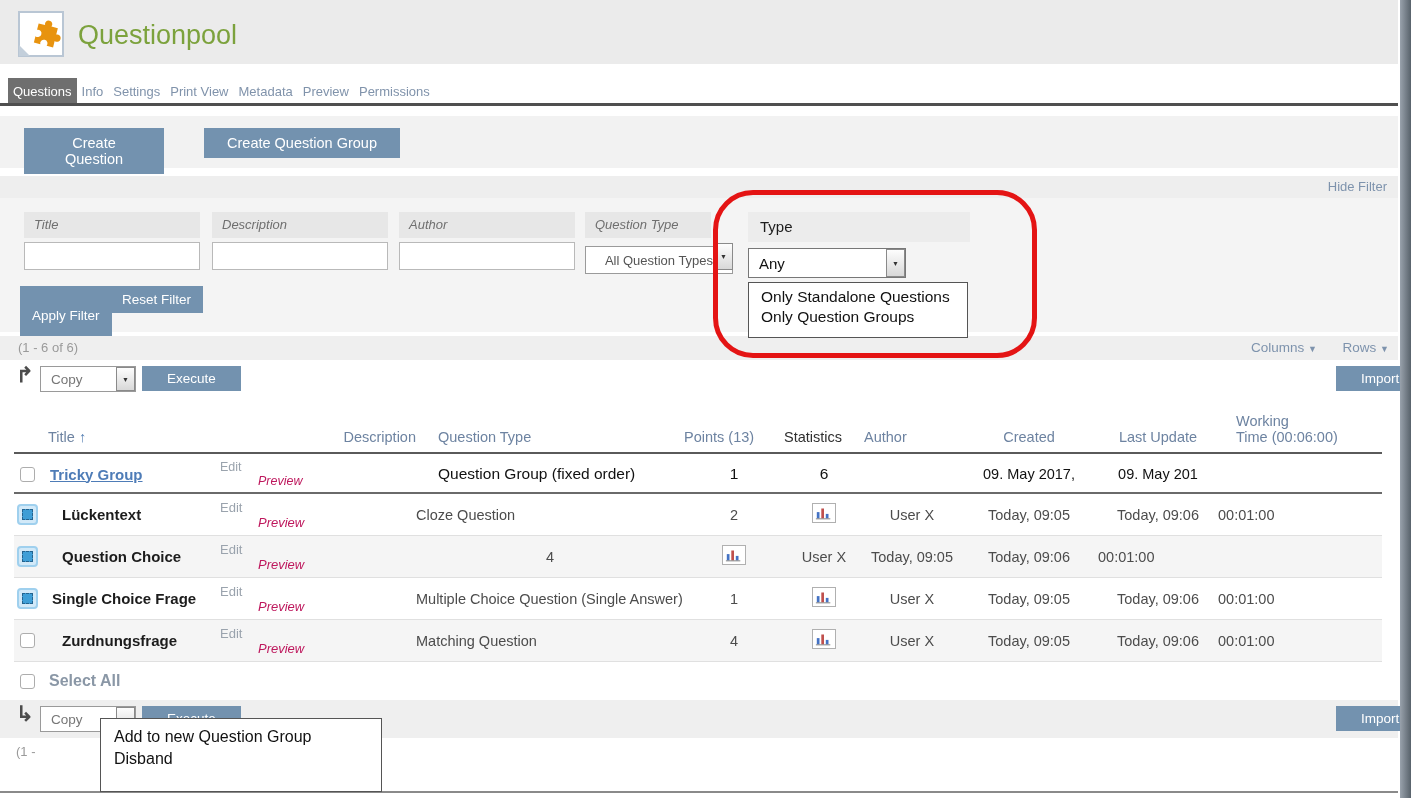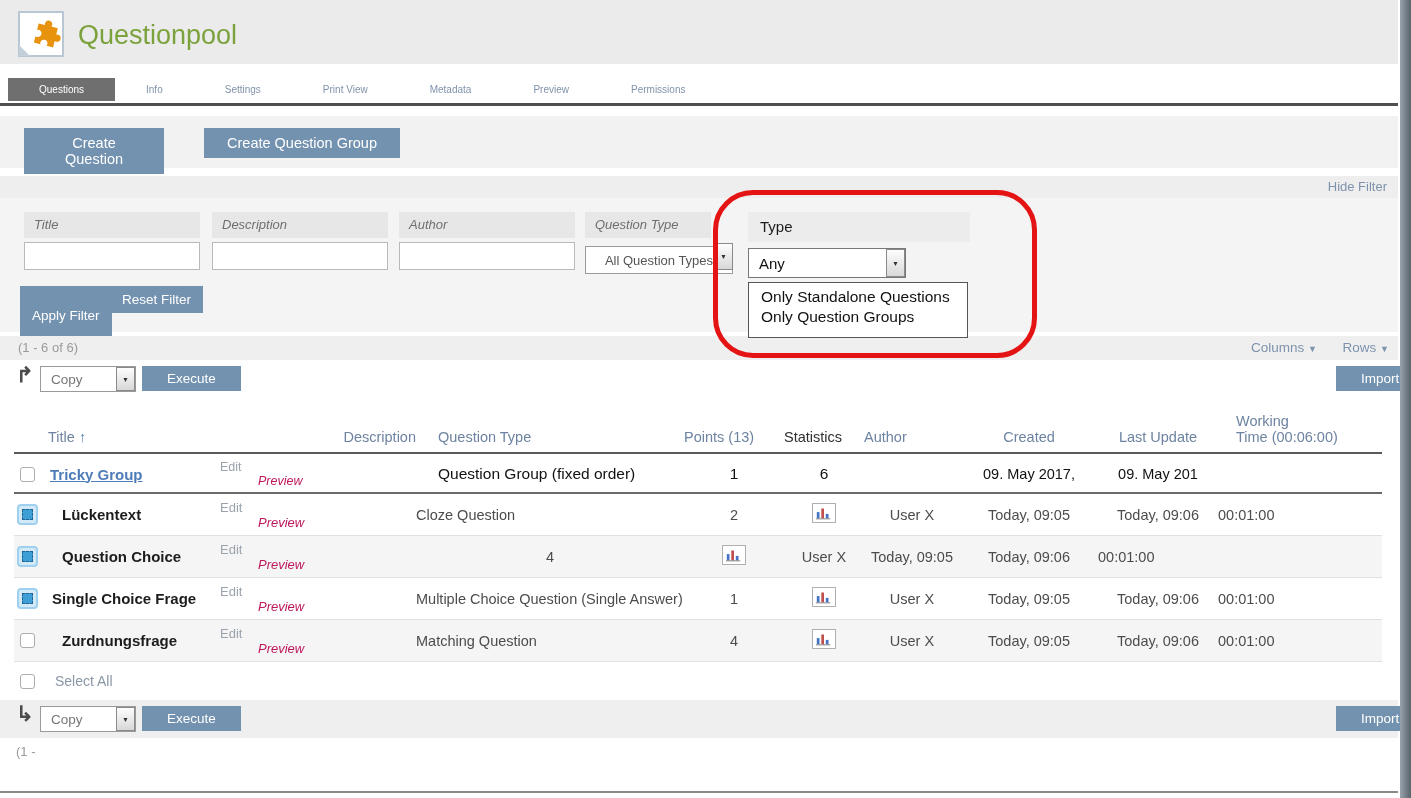--- a/index.html
+++ b/index.html
@@ -18,21 +18,21 @@
   .header-band { position:absolute; left:0; top:0; width:1398px; height:64px; background:#ebebeb; }
   .logo { position:absolute; left:18px; top:11px; width:46px; height:46px; background:#fff;
     border:2px solid #b9c6d4; }
   .logo::after { content:""; position:absolute; left:-1px; bottom:-1px;
     border-left:11px solid #c3cfdb; border-top:11px solid transparent; }
   .logo svg { position:absolute; left:2px; top:2px; }
   .app-title { position:absolute; left:78px; top:20px; font-size:27px; color:#7ca23d; }
 
   
   .tabs { position:absolute; left:8px; top:78px; display:flex; }
-  .tab { padding:6px 31px; font-size:10px; color:#8093ab; cursor:pointer; white-space:nowrap; }
+  .tab { padding:6px 5px; font-size:13px; color:#8093ab; cursor:pointer; white-space:nowrap; }
   .tab.active { background:#6f6f6f; color:#fff; }
   .tab-underline { position:absolute; left:0; top:103px; width:1398px; height:3px; background:#4f4f4f; }
 
   
   .create-band { position:absolute; left:0; top:116px; width:1398px; height:52px; background:#f2f2f2; }
   .btn { display:inline-block; background:#7392af; color:#fff; border:none; font-size:14.5px;
     font-family:"Liberation Sans",sans-serif; padding:7px 18px; cursor:pointer; }
   .btn.small { font-size:13.5px; padding:5px 25px; }
   #btn-create-question { position:absolute; left:24px; top:128px; width:140px; }
   #btn-create-group    { position:absolute; left:204px; top:128px; width:196px; }
@@ -103,21 +103,21 @@
   .row .title { font-size:15px; font-weight:bold; color:#1c1c1c; padding-left:14px; }
   .row .title-link { font-size:15px; font-weight:bold; color:#4e7cb7; text-decoration:underline;
     cursor:pointer; padding-left:2px; }
   .row .act { font-size:13px; padding-left:12px; }
   .row .act .edit { color:#9aa3ad; cursor:pointer; }
   .row .act .preview { color:#be185d; cursor:pointer; margin-left:38px;font-style:italic; }
   .row .qtype { font-size:14.5px; color:#4c4c4c; }
   .row .val { font-size:14.5px; color:#4c4c4c; }
   .mocktext { color:#111 !important; font-size:15.5px !important; }
   .select-all-row { height:38px; display:flex; align-items:center; background:#fff; }
-  .select-all-row .lbl { font-size:14px; color:#8a97a6; margin-left:20px; }
+  .select-all-row .lbl { font-size:16px; color:#8a97a6; margin-left:14px;font-weight:bold; }
 
   
   .cb { width:15px; height:15px; border:1px solid #adadad; border-radius:3px; background:#fff;
     margin-left:6px; cursor:pointer; }
   .cb.checked { width:21px; height:21px; border:2px solid #9fd0ee; border-radius:4px; background:#d2e9f8;
     margin-left:3px; display:flex; align-items:center; justify-content:center; }
   .cb.checked .inner { width:11px; height:11px; background:#3e9ed6; border:1px dashed #23638f; }
 
   
   .stat-icon { display:inline-block; width:24px; height:20px; border:1px solid #b0b0b0; background:#fff;
@@ -377,16 +377,20 @@
   <div class="scope-arrow" style="left:16px;top:702px;">↳</div>
   <div class="mini-select" style="left:40px;top:706px;">
     <span class="txt">Copy</span>
     <span class="sel-btn">▼</span>
   </div>
   <button class="btn small" id="exec-bottom">Execute</button>
   <button class="btn small" id="import-bottom">Import</button>
 
   <div class="bottom-range">(1 -</div>
 
+  <div class="group-menu">
+    <div class="item">Add to new Question Group</div>
+    <div class="item">Disband</div>
+  </div>
 
   <div class="bottom-line"></div>
   <div class="scrollbar"></div>
 </div>
 
 </body></html>

